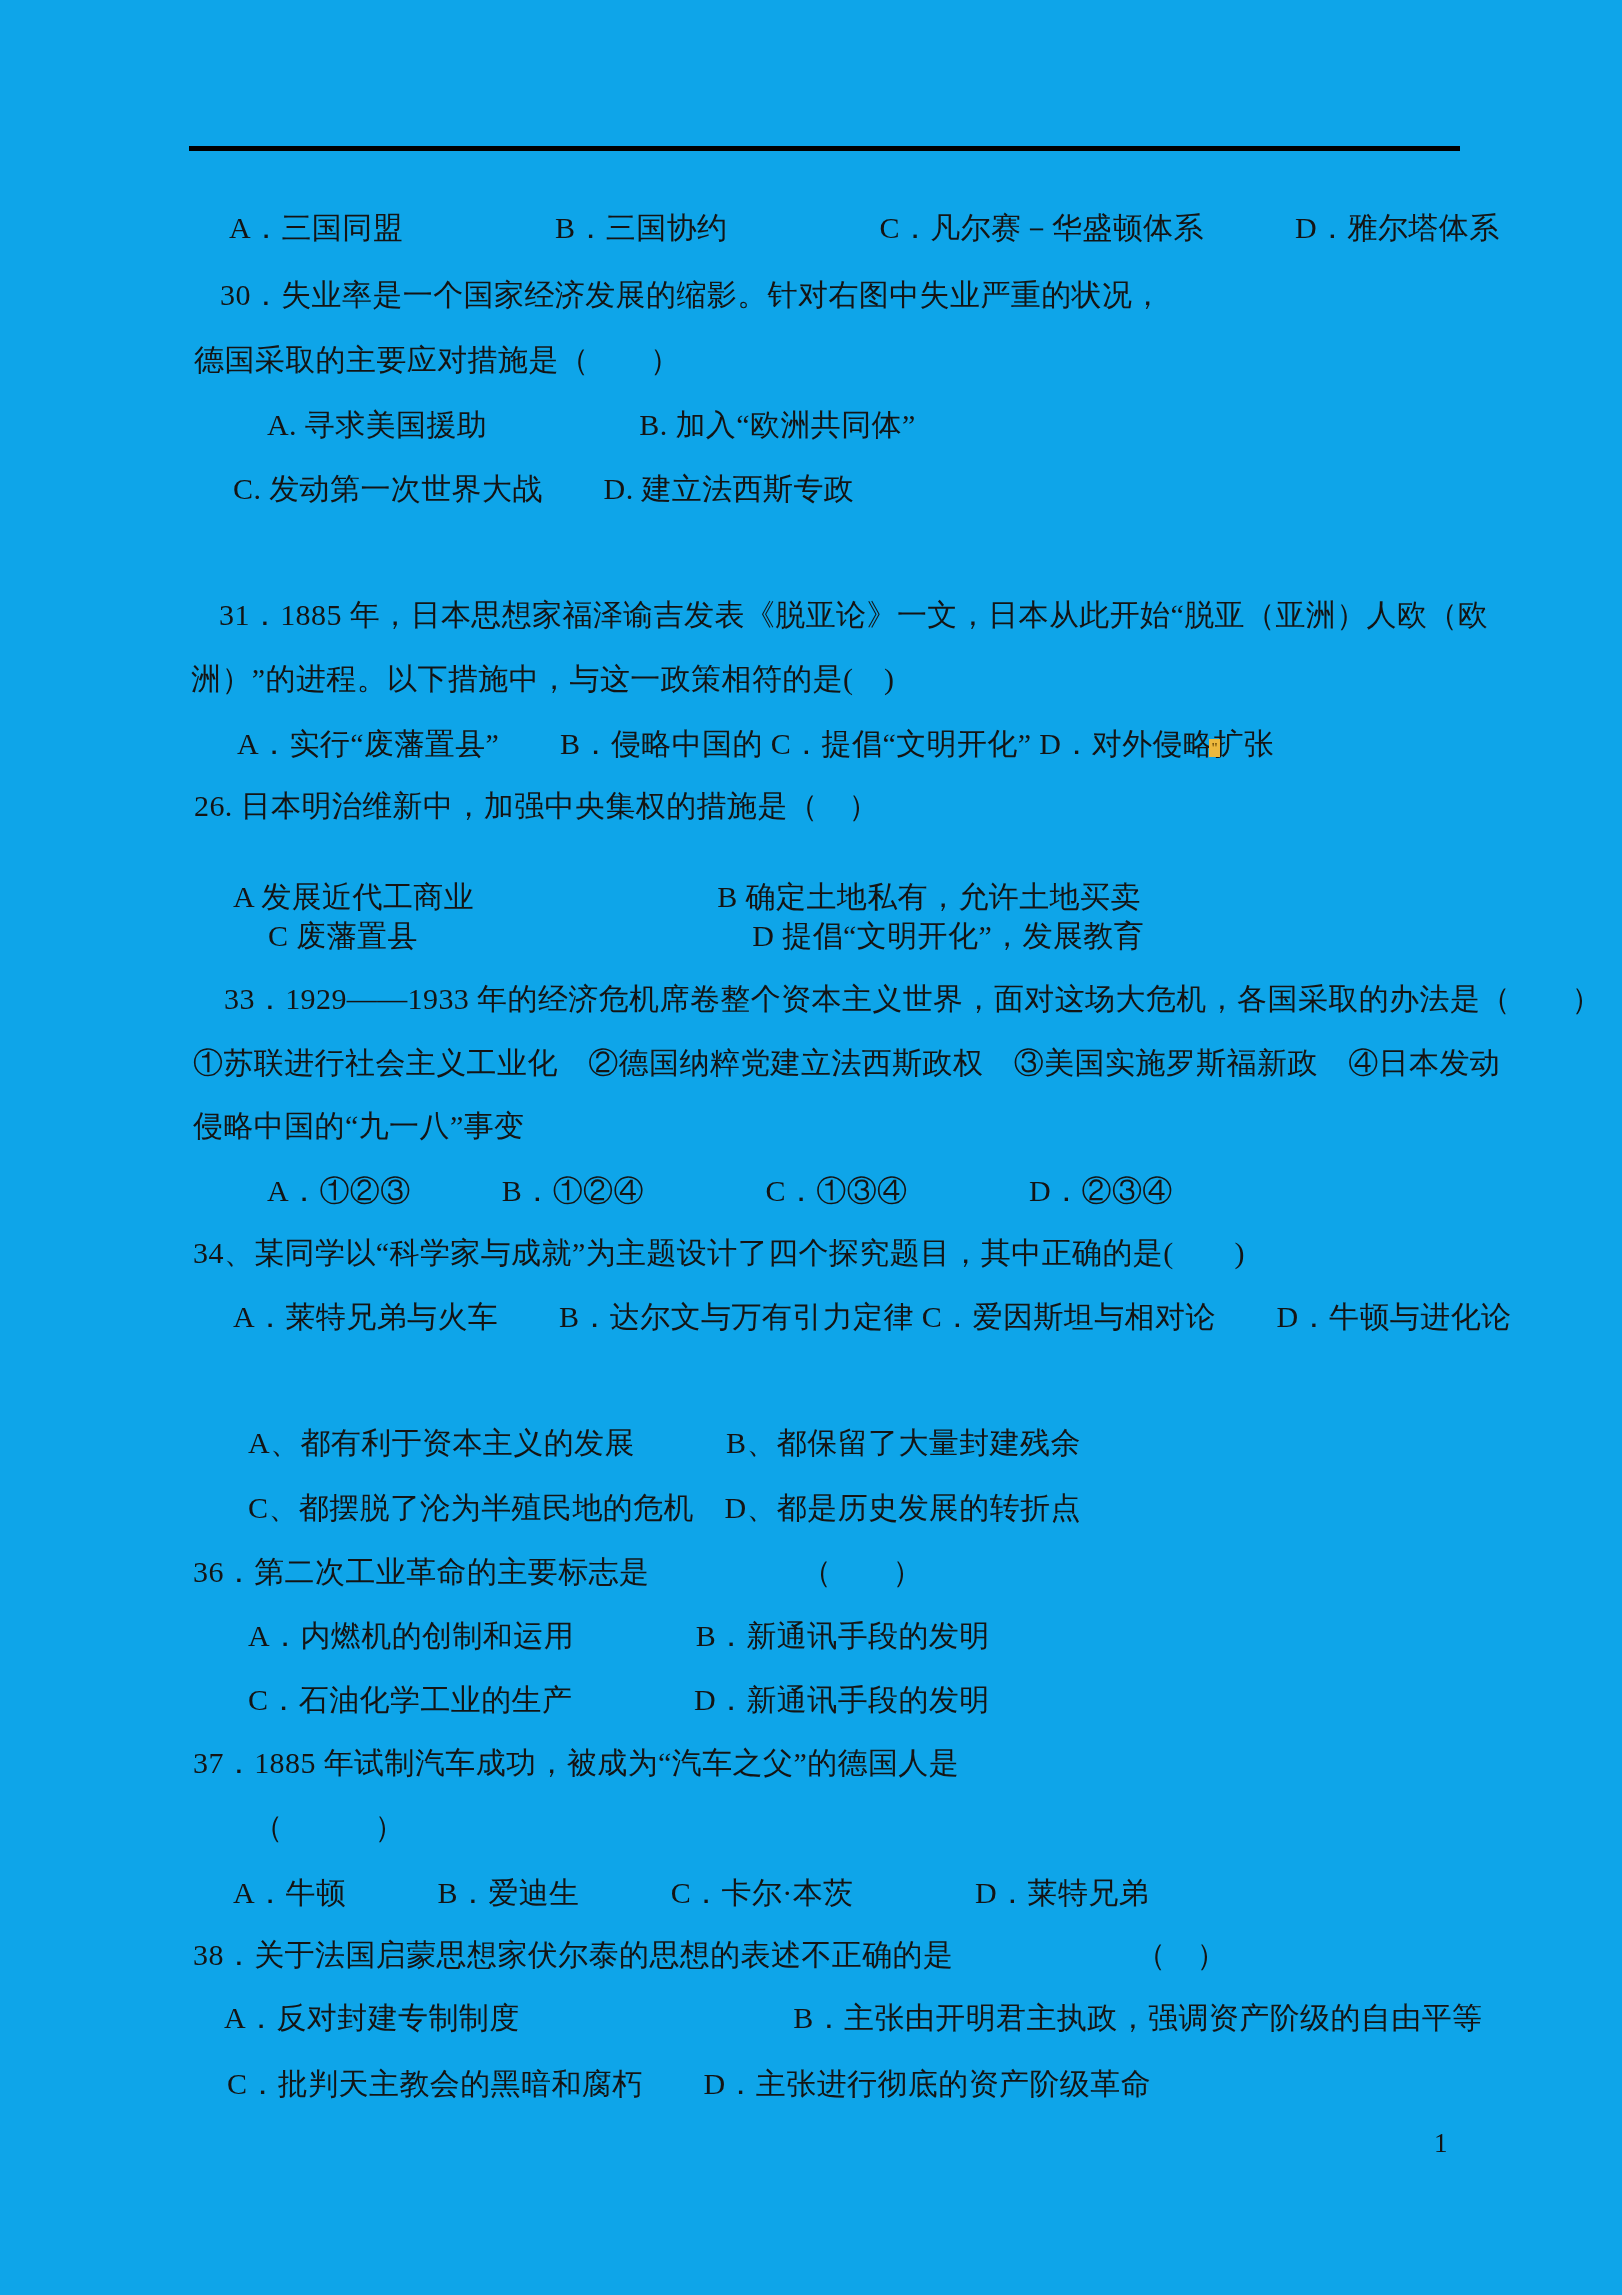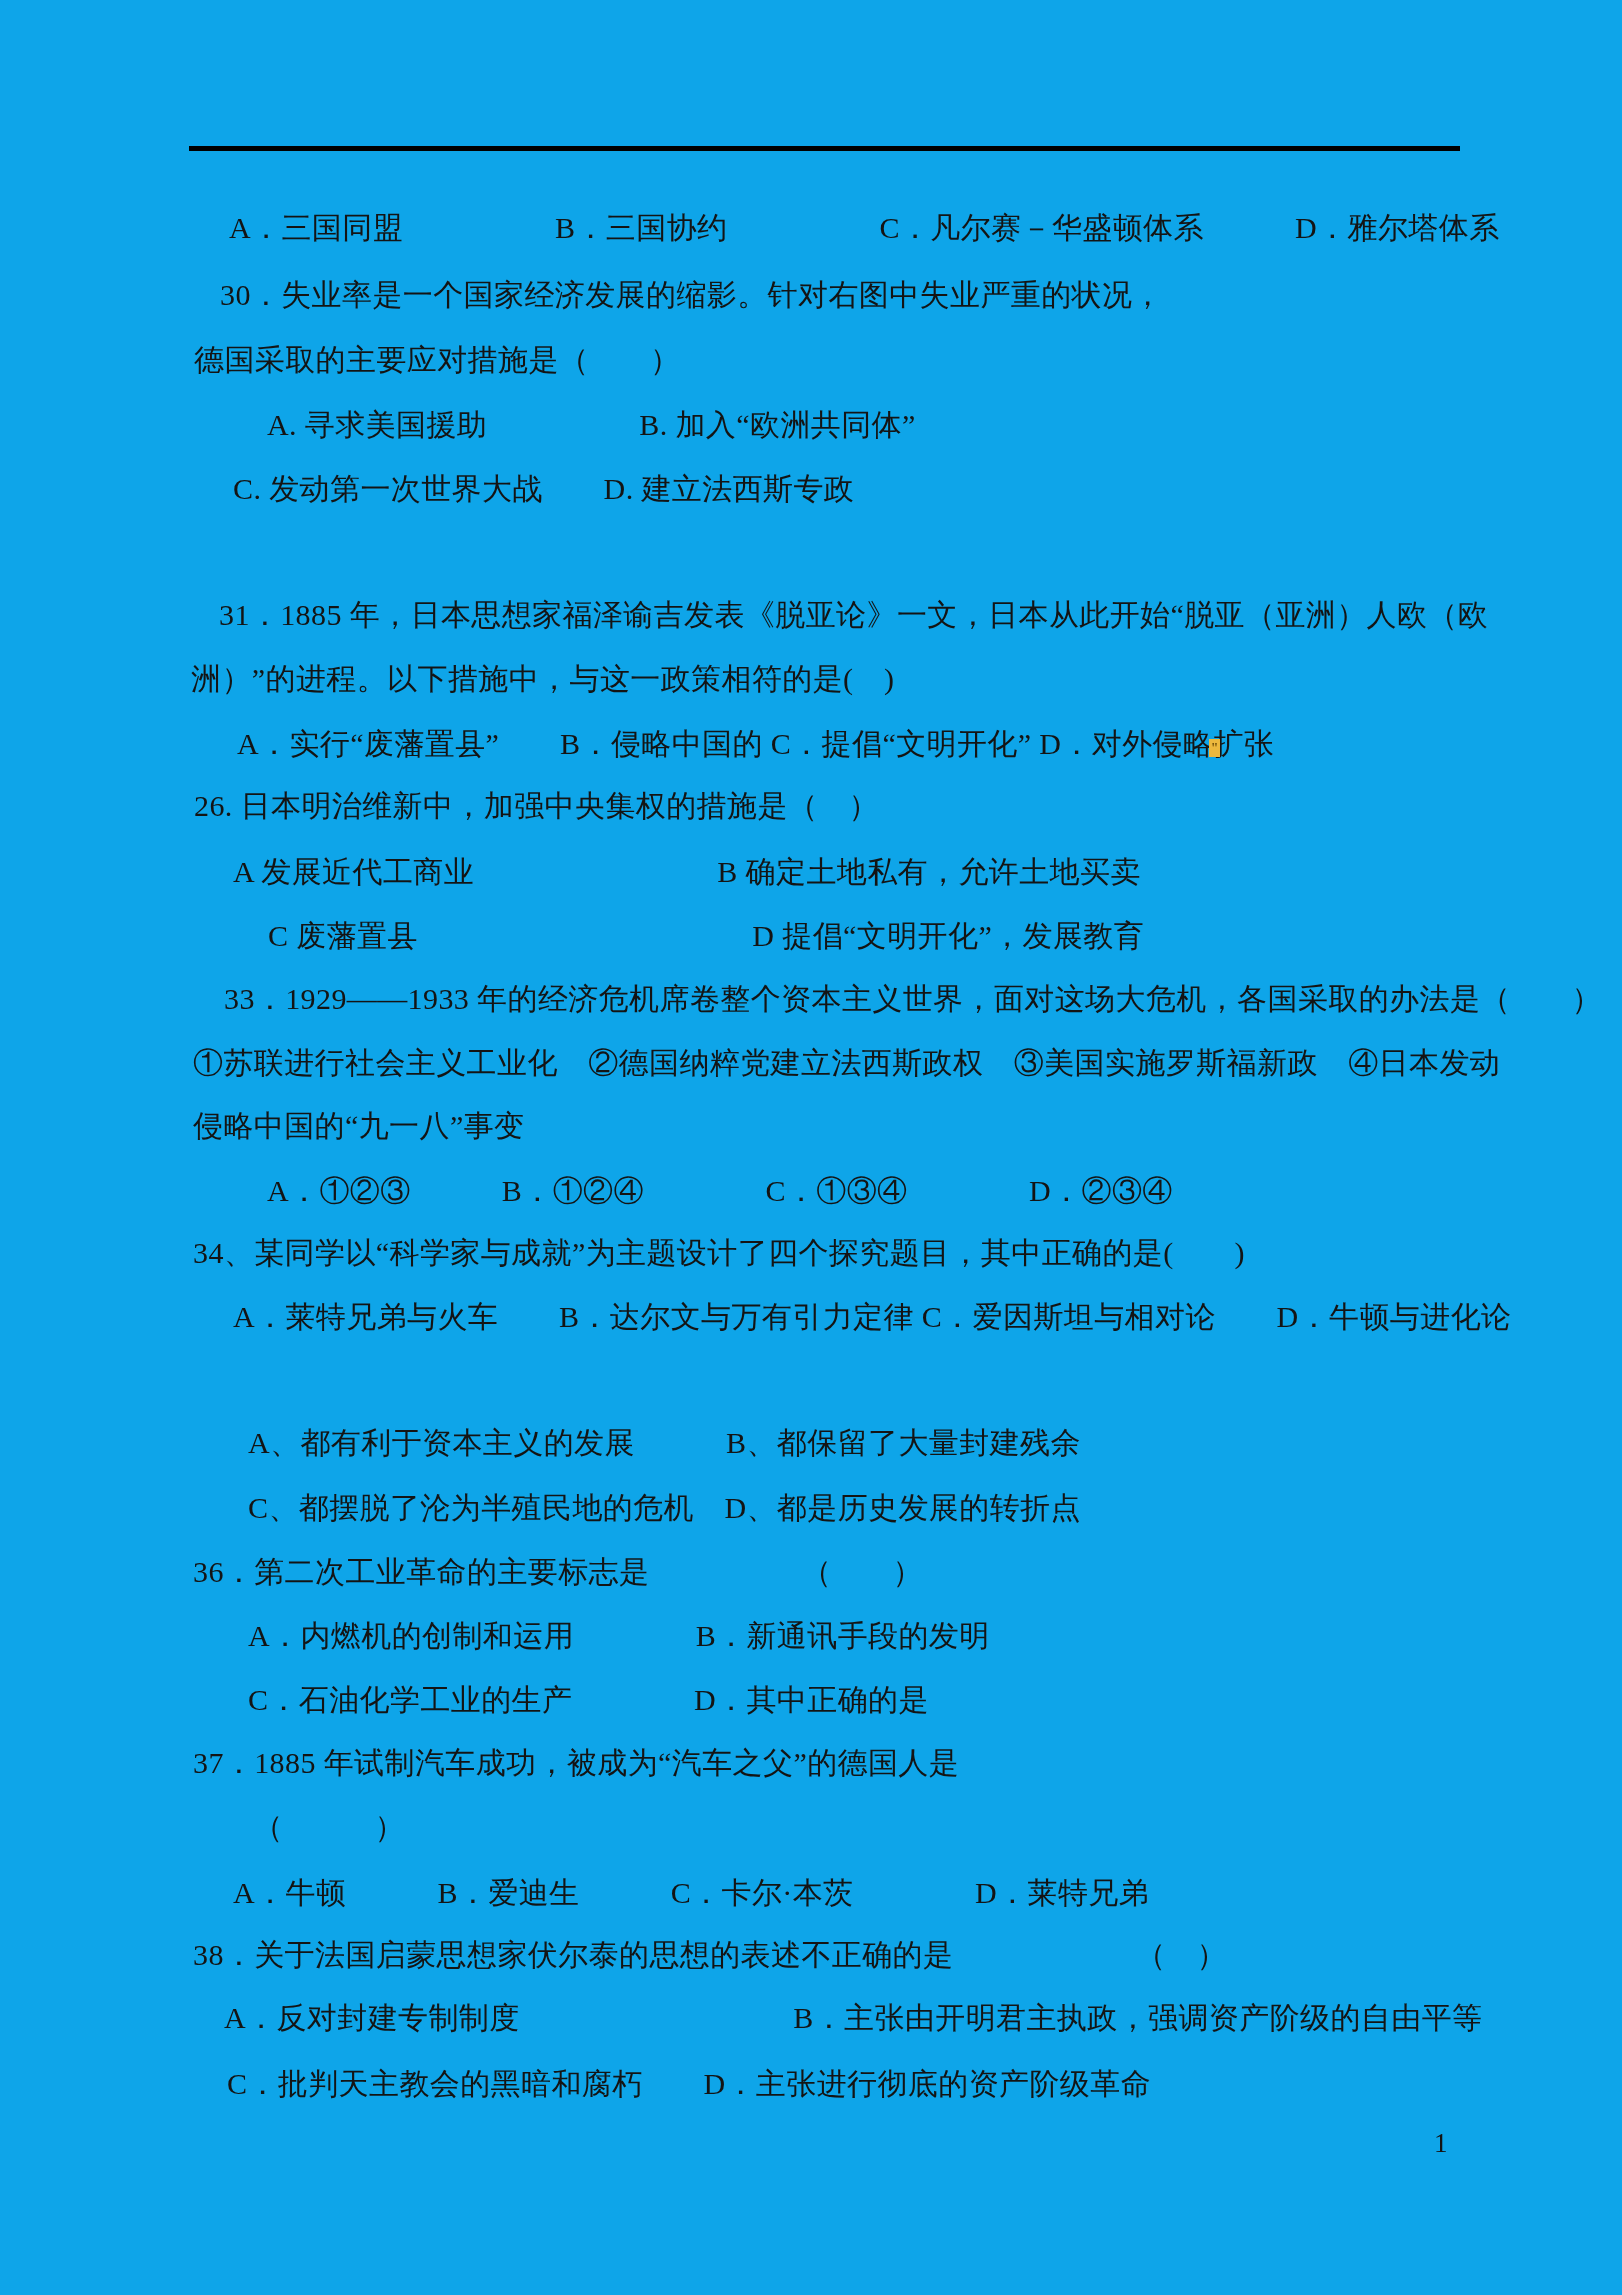--- a/index.html
+++ b/index.html
@@ -57,33 +57,33 @@
 
   <div class="line" style="left:229px; top:209px;">A．三国同盟　　　　　B．三国协约　　　　　C．凡尔赛－华盛顿体系　　　D．雅尔塔体系</div>
   <div class="line" style="left:220px; top:276px;">30．失业率是一个国家经济发展的缩影。针对右图中失业严重的状况，</div>
   <div class="line" style="left:194px; top:341px;">德国采取的主要应对措施是（　　）</div>
   <div class="line" style="left:267px; top:406px;">A. 寻求美国援助　　　　　B. 加入“欧洲共同体”</div>
   <div class="line" style="left:233px; top:470px;">C. 发动第一次世界大战　　D. 建立法西斯专政</div>
   <div class="line" style="left:219px; top:596px;">31．1885 年，日本思想家福泽谕吉发表《脱亚论》一文，日本从此开始“脱亚（亚洲）人欧（欧</div>
   <div class="line" style="left:191px; top:660px;">洲）”的进程。以下措施中，与这一政策相符的是(　)</div>
   <div class="line" style="left:237px; top:725px;">A．实行“废藩置县”　　B．侵略中国的 C．提倡“文明开化” D．对外侵略扩张</div>
   <div class="line" style="left:194px; top:787px;">26. 日本明治维新中，加强中央集权的措施是（　）</div>
-  <div class="line" style="left:233px; top:853px;">A 发展近代工商业　　　　　　　　B 确定土地私有，允许土地买卖</div>
+  <div class="line" style="left:233px; top:878px;">A 发展近代工商业　　　　　　　　B 确定土地私有，允许土地买卖</div>
   <div class="line" style="left:222px; top:917px;margin-left:46px;">C 废藩置县　　　　　　　　　　　D 提倡“文明开化”，发展教育</div>
   <div class="line" style="left:196px; top:980px;margin-left:28px;">33．1929——1933 年的经济危机席卷整个资本主义世界，面对这场大危机，各国采取的办法是（　　）</div>
   <div class="line" style="left:193px; top:1044px;">①苏联进行社会主义工业化　②德国纳粹党建立法西斯政权　③美国实施罗斯福新政　④日本发动</div>
   <div class="line" style="left:193px; top:1107px;">侵略中国的“九一八”事变</div>
   <div class="line" style="left:267px; top:1172px;">A．①②③　　　B．①②④　　　　C．①③④　　　　D．②③④</div>
   <div class="line" style="left:193px; top:1234px;">34、某同学以“科学家与成就”为主题设计了四个探究题目，其中正确的是(　　)</div>
   <div class="line" style="left:233px; top:1298px;">A．莱特兄弟与火车　　B．达尔文与万有引力定律 C．爱因斯坦与相对论　　D．牛顿与进化论</div>
   <div class="line" style="left:248px; top:1424px;">A、都有利于资本主义的发展　　　B、都保留了大量封建残余</div>
   <div class="line" style="left:248px; top:1489px;">C、都摆脱了沦为半殖民地的危机　D、都是历史发展的转折点</div>
   <div class="line" style="left:193px; top:1553px;">36．第二次工业革命的主要标志是　　　　　（　　）</div>
   <div class="line" style="left:248px; top:1617px;">A．内燃机的创制和运用　　　　B．新通讯手段的发明</div>
-  <div class="line" style="left:248px; top:1681px;">C．石油化学工业的生产　　　　D．其中正确的是</div>
+  <div class="line" style="left:248px; top:1681px;">C．石油化学工业的生产　　　　D．新通讯手段的发明</div>
   <div class="line" style="left:193px; top:1744px;">37．1885 年试制汽车成功，被成为“汽车之父”的德国人是</div>
   <div class="line" style="left:253px; top:1808px;">（　　　）</div>
   <div class="line" style="left:233px; top:1874px;">A．牛顿　　　B．爱迪生　　　C．卡尔·本茨　　　　D．莱特兄弟</div>
   <div class="line" style="left:193px; top:1936px;">38．关于法国启蒙思想家伏尔泰的思想的表述不正确的是　　　　　　（　）</div>
   <div class="line" style="left:224px; top:1999px;">A．反对封建专制制度　　　　　　　　　B．主张由开明君主执政，强调资产阶级的自由平等</div>
   <div class="line" style="left:227px; top:2065px;text-align:right;">C．批判天主教会的黑暗和腐朽　　D．主张进行彻底的资产阶级革命</div>
 
   <span class="highlight-artifact">"</span>
 
   <div class="page-number">1</div>

